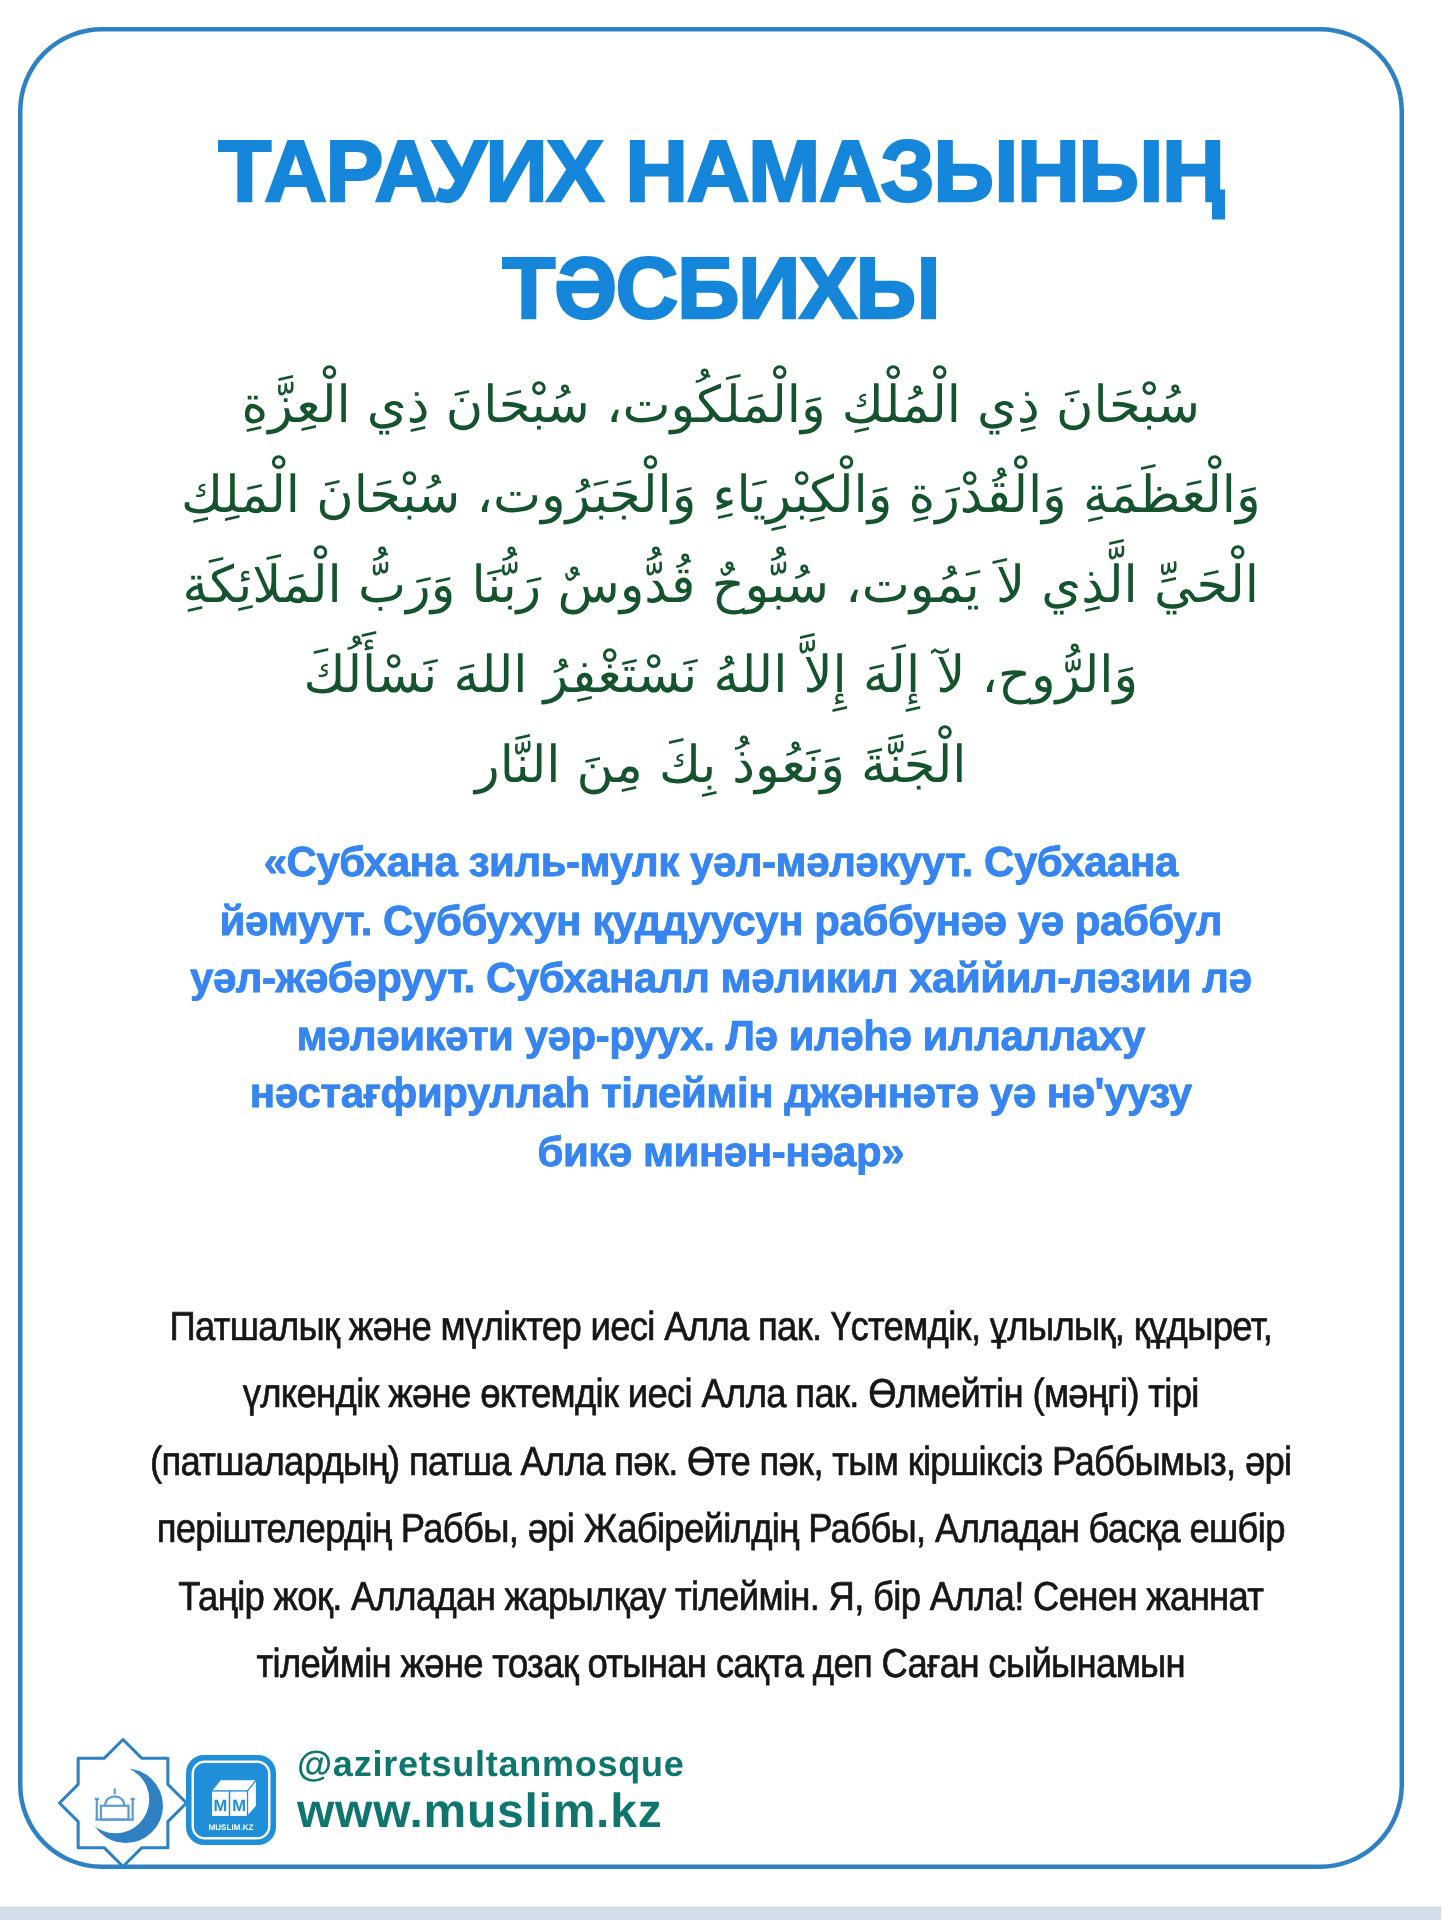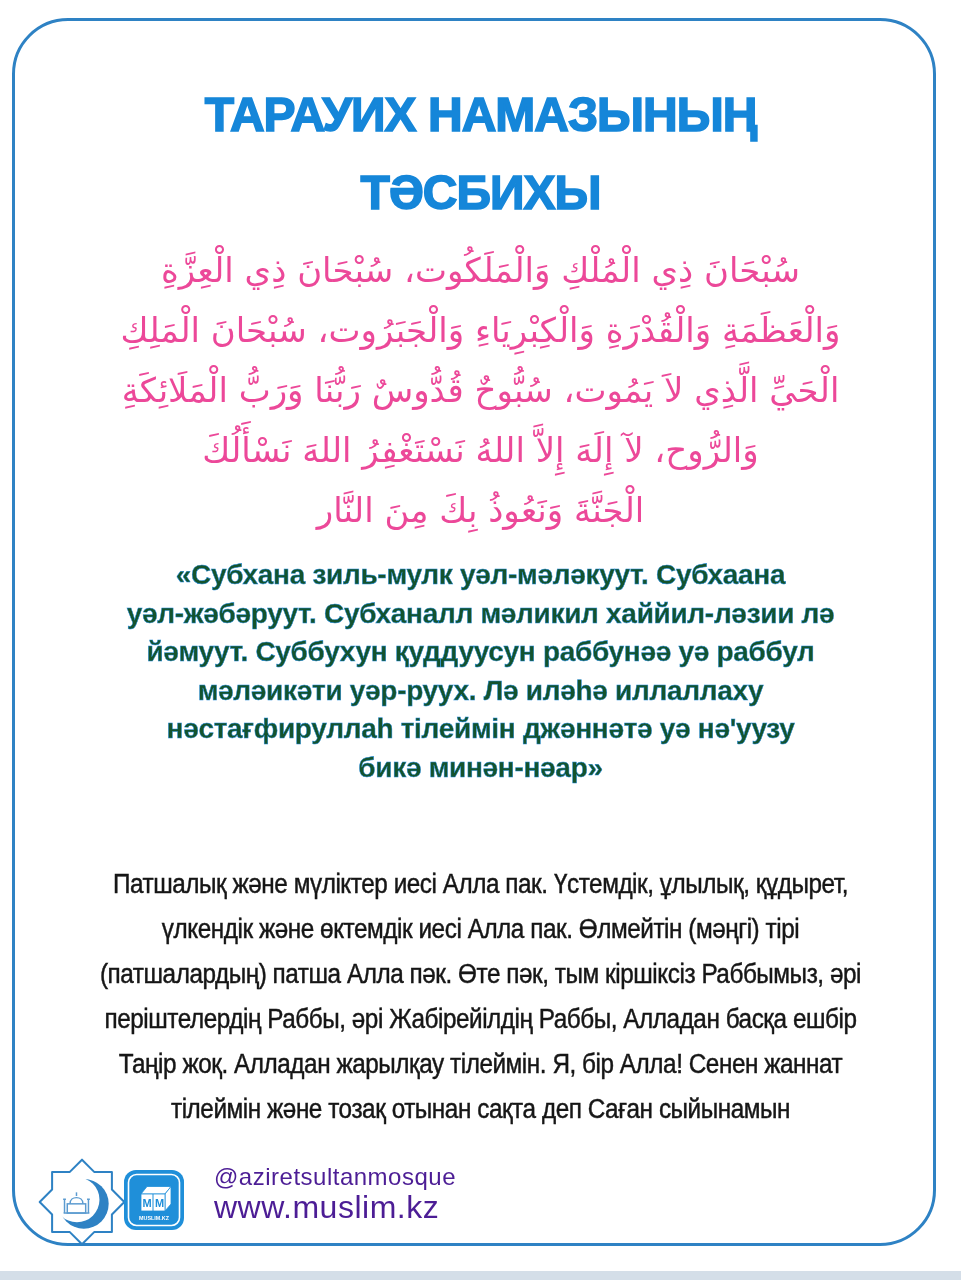--- a/index.html
+++ b/index.html
@@ -29,44 +29,44 @@
     pointer-events: none;
   }
   .title {
     position: absolute;
     top: 76px;
     left: 0;
     width: 961px;
     text-align: center;
     color: #1586d9;
     font-weight: bold;
-    font-size: 48px;
+    font-size: 58px;
     line-height: 78px;
     letter-spacing: -1px;
     -webkit-text-stroke: 1.6px #1586d9;
   }
   .arabic {
     position: absolute;
     top: 240px;
     left: 60px;
     width: 841px;
     text-align: center;
-    color: #ec4899;
+    color: #14532d;
     font-family: "DejaVu Sans", sans-serif;
     font-size: 34px;
     line-height: 60px;
     direction: rtl;
   }
   .translit {
     position: absolute;
     top: 556px;
     left: 45px;
     width: 871px;
     text-align: center;
-    color: #14532d;
+    color: #3b82f6;
     font-weight: bold;
     font-size: 28px;
     line-height: 38.5px;
     letter-spacing: -0.3px;
     -webkit-text-stroke: 0.5px #1e88d9;
   }
   .translation {
     position: absolute;
     top: 862px;
     left: 30px;
@@ -96,24 +96,24 @@
   }
   .muslim-logo {
     position: absolute;
     left: 124px;
     top: 20px;
     width: 60px;
     height: 60px;
   }
   .handles {
     position: absolute;
-    left: 214px;
+    left: 198px;
     top: 12px;
-    color: #4c1d95;
-    font-weight: normal;
+    color: #0f766e;
+    font-weight: bold;
     letter-spacing: 0.5px;
   }
   .handles .ig {
     font-size: 24px;
     line-height: 30px;
   }
   .handles .web {
     font-size: 32px;
     line-height: 30px;
   }
@@ -141,22 +141,22 @@
   <div class="arabic">
     <div dir="rtl">سُبْحَانَ ذِي الْمُلْكِ وَالْمَلَكُوت، سُبْحَانَ ذِي الْعِزَّةِ</div>
     <div dir="rtl">وَالْعَظَمَةِ وَالْقُدْرَةِ وَالْكِبْرِيَاءِ وَالْجَبَرُوت، سُبْحَانَ الْمَلِكِ</div>
     <div dir="rtl">الْحَيِّ الَّذِي لاَ يَمُوت، سُبُّوحٌ قُدُّوسٌ رَبُّنَا وَرَبُّ الْمَلَائِكَةِ</div>
     <div dir="rtl">وَالرُّوح، لآ إِلَهَ إِلاَّ اللهُ نَسْتَغْفِرُ اللهَ نَسْأَلُكَ</div>
     <div dir="rtl">الْجَنَّةَ وَنَعُوذُ بِكَ مِنَ النَّار</div>
   </div>
 
   <div class="translit">
     <div>«Субхана зиль-мулк  уәл-мәләкуут.  Субхаана</div>
+    <div>йәмуут. Суббухун қуддуусун раббунәә уә  раббул</div>
     <div>уәл-жәбәруут.  Субханалл мәликил хаййил-ләзии лә</div>
-    <div>йәмуут. Суббухун қуддуусун раббунәә уә  раббул</div>
     <div>мәләикәти уәр-руух. Лә иләһә  иллаллаху</div>
     <div>нәстағфируллаһ тілеймін  джәннәтә уә нә'уузу</div>
     <div>бикә минән-нәар»</div>
   </div>
 
   <div class="translation">
     <div>Патшалық және мүліктер иесі Алла пак. Үстемдік, ұлылық, құдырет,</div>
     <div>үлкендік және өктемдік иесі Алла пак. Өлмейтін (мәңгі) тірі</div>
     <div>(патшалардың) патша Алла пәк. Өте пәк, тым кіршіксіз Раббымыз, әрі</div>
     <div>періштелердің Раббы, әрі Жабірейілдің Раббы, Алладан басқа ешбір</div>

